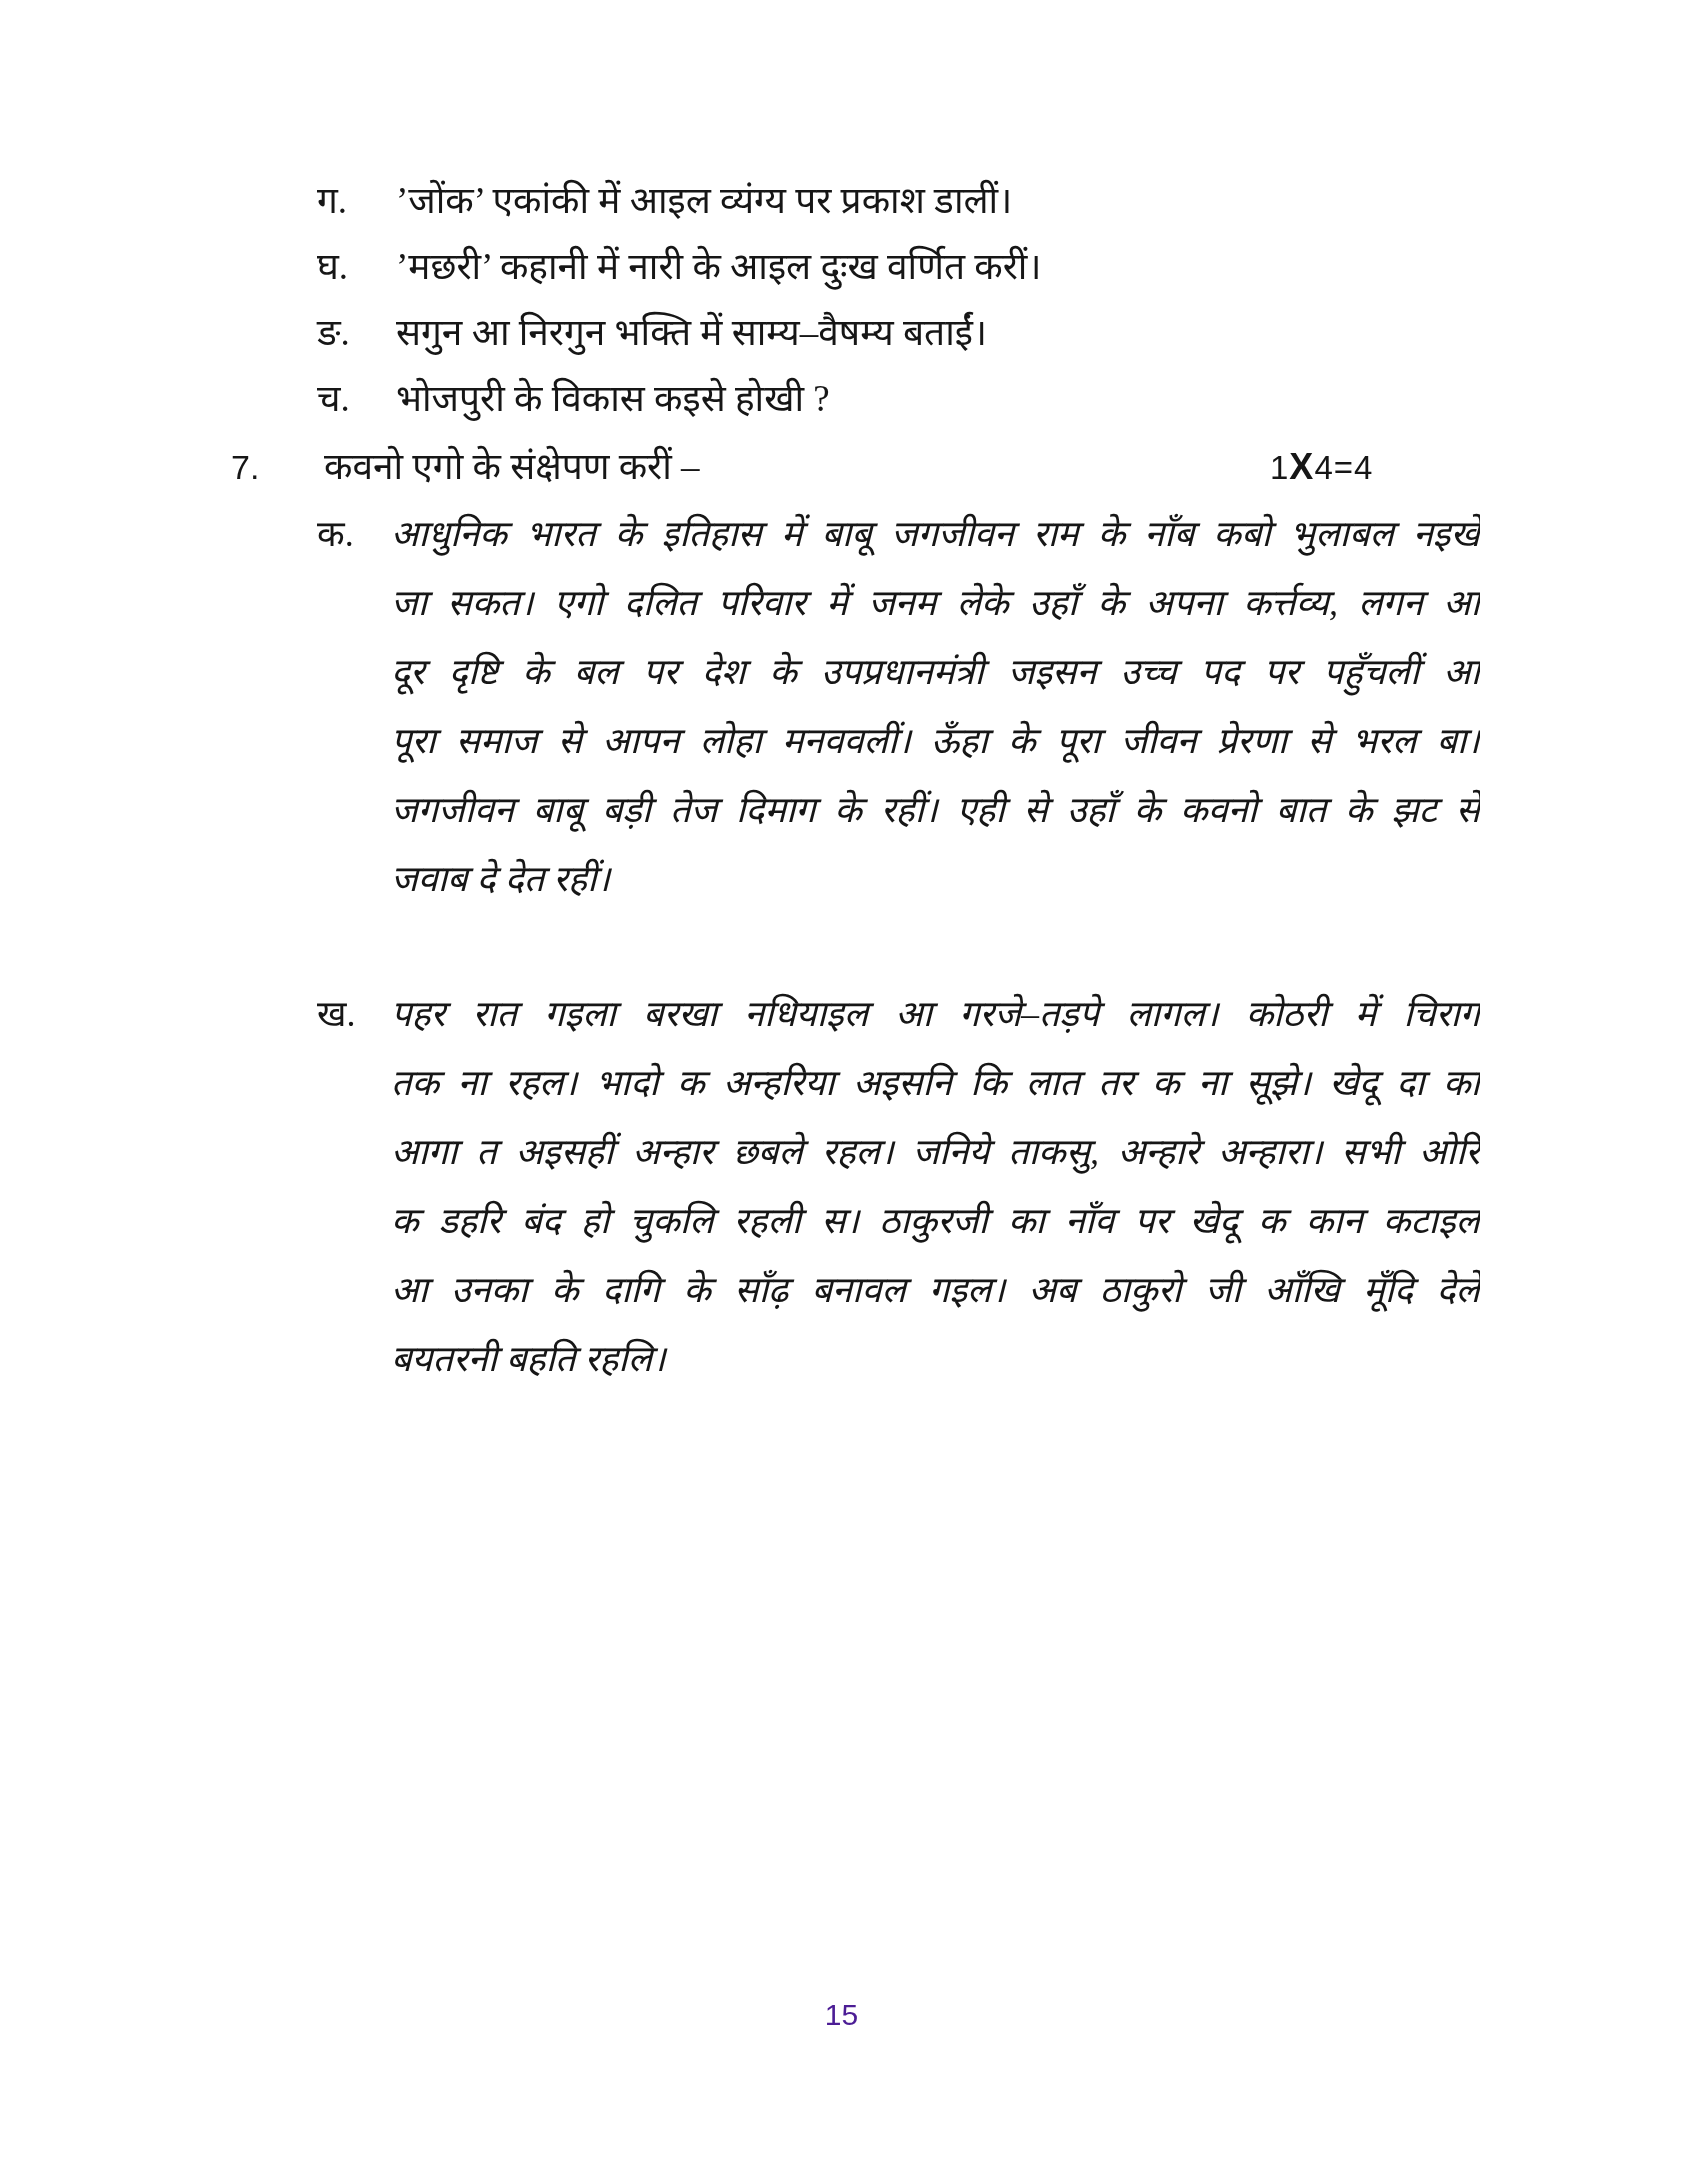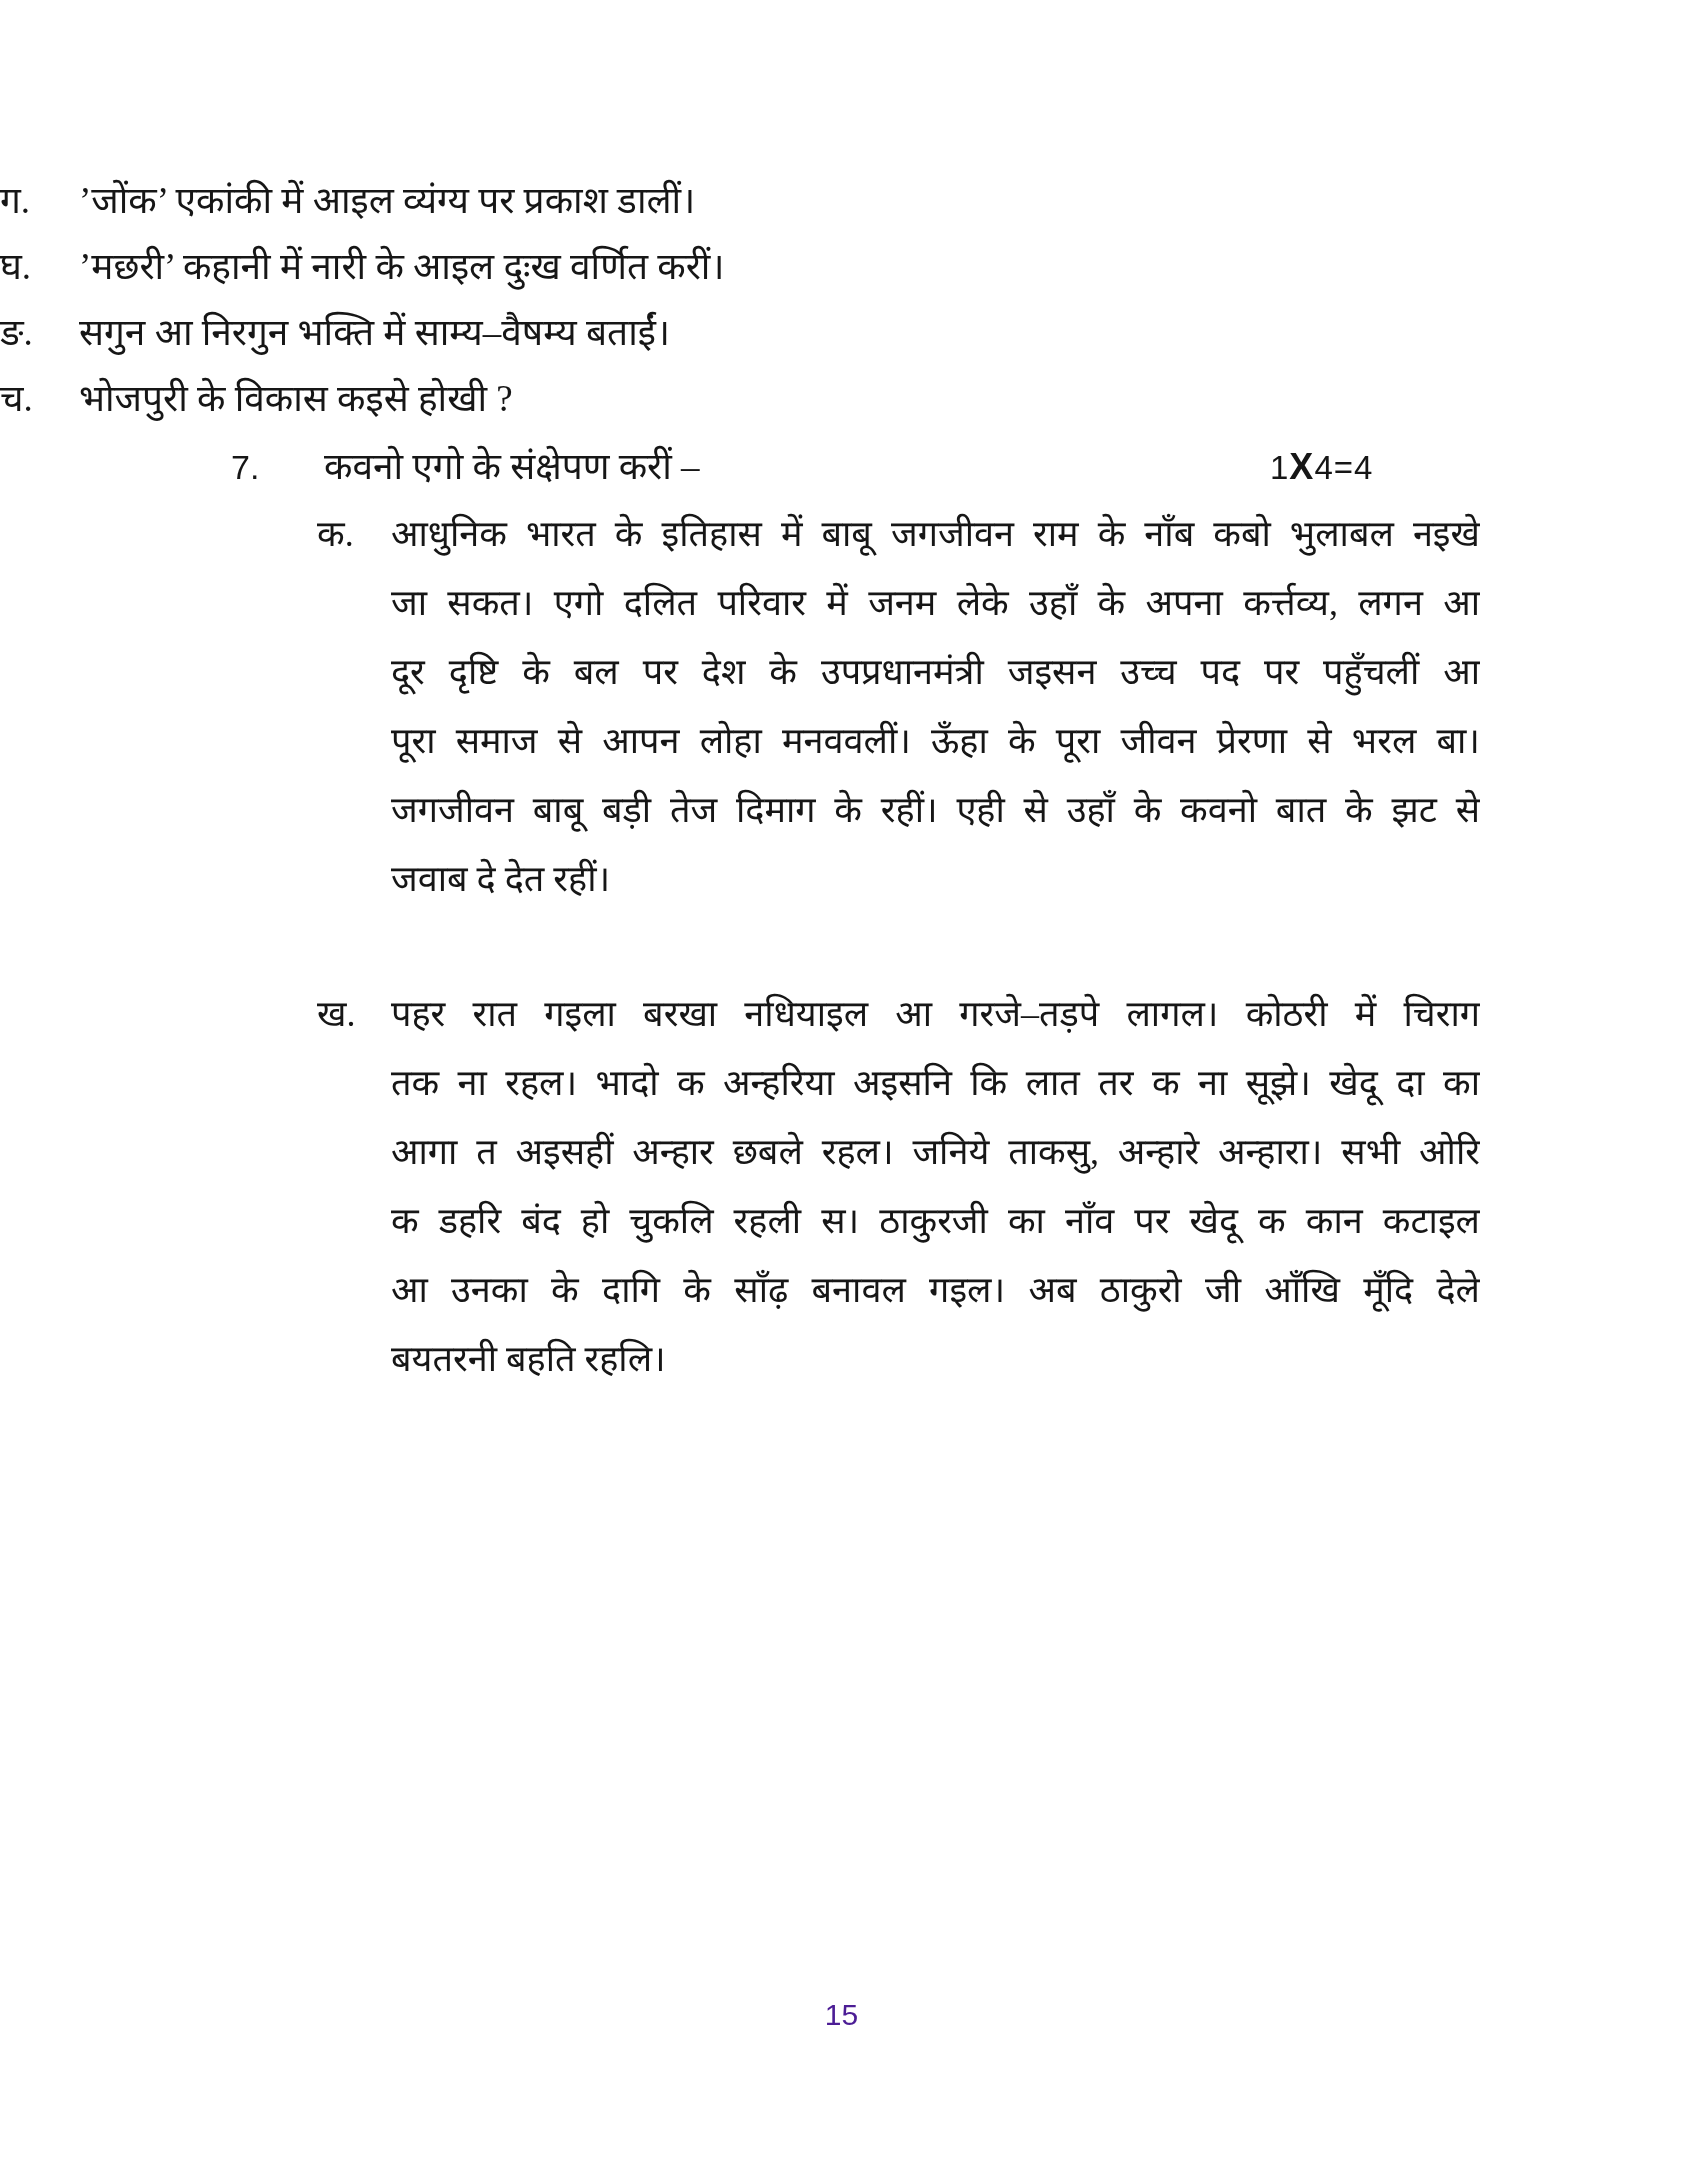--- a/index.html
+++ b/index.html
@@ -6,36 +6,36 @@
   .sheet {
     position:relative;
     width:1683px; height:2178px;
     background:#ffffff;
     color:#161616;
     font-family:"Liberation Serif","DejaVu Serif",serif;
     overflow:hidden;
   }
   
   .subq-list { position:absolute; top:168px; left:0; width:100%; }
-  .subq { font-size:37px; line-height:66px; white-space:nowrap; }
+  .subq { padding-left:317px; font-size:37px; line-height:66px; white-space:nowrap; }
   .subq .label { display:inline-block; width:79px; }
   
   .q7 { position:absolute; top:434px; left:0; width:100%; height:66px; font-size:37px; line-height:66px; }
   .q7 .num { position:absolute; left:231px; font-family:"Liberation Sans","DejaVu Sans",sans-serif; font-size:34px; }
   .q7 .prompt { position:absolute; left:324px; white-space:nowrap; }
   .q7 .marks { position:absolute; left:1270px; font-family:"Liberation Sans","DejaVu Sans",sans-serif; font-size:33px; letter-spacing:1px; }
   .q7 .marks b { font-weight:700; font-size:36px; }
   
   .para { position:absolute; left:0; width:100%; font-size:36px; }
   .para .plabel { position:absolute; left:317px; top:0; line-height:69px; }
   .para .lines { margin-left:391px; width:1089px; }
   .jline {
     height:69px; line-height:69px;
     text-align:justify; text-align-last:justify;
-    overflow:hidden; white-space:normal;
+    overflow:hidden; white-space:normal;font-style:italic;
   }
   .jline.last { text-align:center; text-align-last:left; }
   .para-ka { top:500px; }
   .para-kha { top:980px; }
   
   .athva {
     position:absolute; top:916px; left:391px; width:950px;
     text-align:center; font-size:38px; font-weight:bold; font-style:italic;
     line-height:63px;
   }

